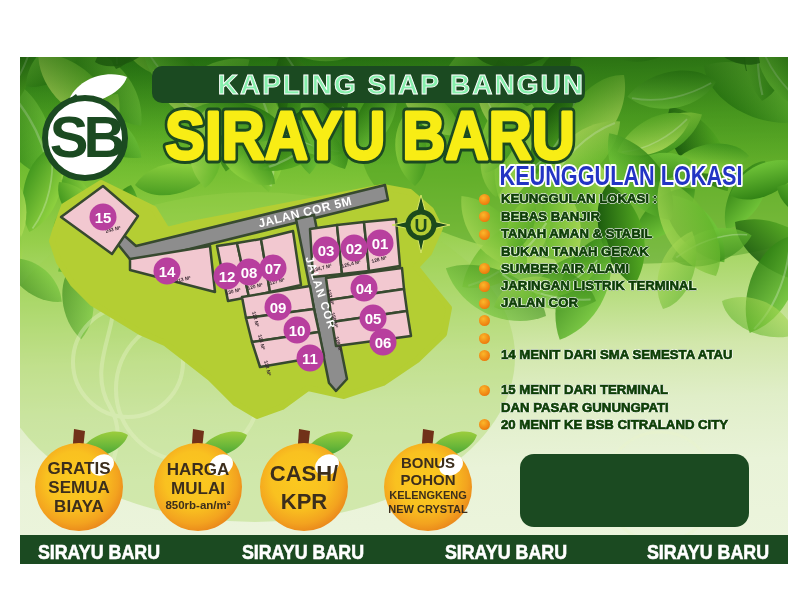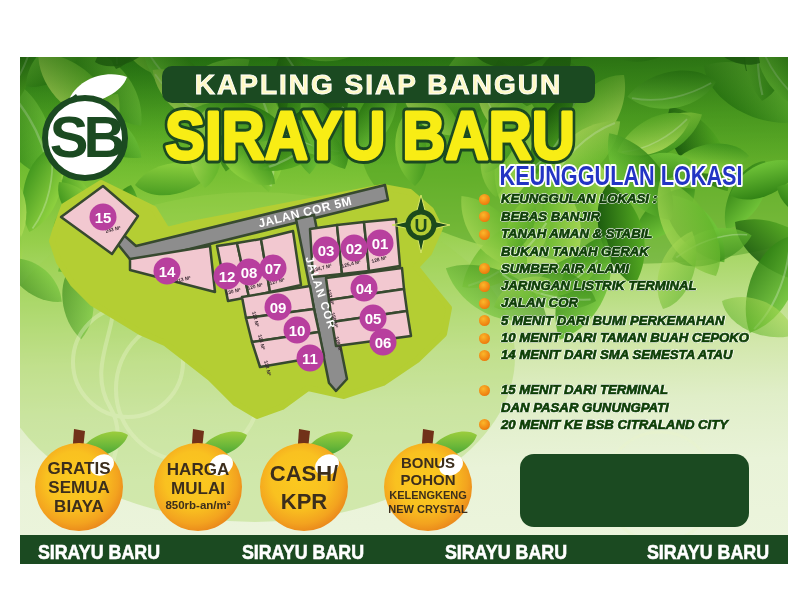--- a/index.html
+++ b/index.html
@@ -378,21 +378,21 @@
   <path d="M0 0 C14 -24 50 -32 74 -15 C58 8 18 17 0 0 Z" transform="translate(740 6) rotate(222) scale(0.83)" fill="#215f10" opacity="0.85"></path>
   <rect x="0" y="0" width="768" height="110" fill="url(#topdark)"></rect>
   <g fill="none" stroke="#e9f4ca" opacity="0.38">
     <circle cx="108" cy="305" r="55" stroke-width="4"></circle>
     <circle cx="168" cy="332" r="72" stroke-width="4"></circle>
     <circle cx="640" cy="430" r="55" stroke-width="3"></circle>
     <path d="M80 210 C120 250 60 300 90 350 C115 392 70 430 85 470" stroke-width="4"></path>
   </g>
 </svg>
 
-<div class="abs" style="left:142px;top:9px;width:433px;height:37px;background:#1b4a21;border-radius:10px;color:#fef9c3;font-weight:bold;font-size:28px;letter-spacing:2px;-webkit-text-stroke:0.9px #fff;text-align:center;line-height:37px;">KAPLING SIAP BANGUN</div>
+<div class="abs" style="left:132px;top:9px;width:433px;height:37px;background:#1b4a21;border-radius:10px;color:#86efac;font-weight:bold;font-size:28px;letter-spacing:2px;-webkit-text-stroke:0.9px #fff;text-align:right;line-height:37px;">KAPLING SIAP BANGUN</div>
 
 <svg class="abs" style="left:90px;top:41px" width="520" height="72" viewBox="0 0 520 72">
   <text x="260" y="61" text-anchor="middle" font-size="68" font-weight="bold" fill="#1b4a21" stroke="#1b4a21" stroke-width="9" stroke-linejoin="round" textLength="410" lengthAdjust="spacingAndGlyphs">SIRAYU BARU</text>
   <text x="260" y="61" text-anchor="middle" font-size="68" font-weight="bold" fill="#f8ed15" stroke="#f8ed15" stroke-width="3" stroke-linejoin="round" textLength="410" lengthAdjust="spacingAndGlyphs">SIRAYU BARU</text>
 </svg>
 
 <svg class="abs" style="left:10px;top:8px" width="130" height="130" viewBox="0 0 130 130">
 
   <path d="M38 37 C46 14 76 4 97 12 C91 30 60 43 38 37 Z" fill="#fff"></path>
 
@@ -496,21 +496,21 @@
     <path d="M29 0 L7 5 L0 0 L7 -5 Z" fill="#1c4a1c" stroke="#d9e96a" stroke-width="1"></path>
     <circle cx="0" cy="0" r="13" fill="#b4ce33" stroke="#1c4a1c" stroke-width="5"></circle>
     <text x="0" y="6.5" text-anchor="middle" font-size="18" font-weight="bold" fill="#1c4a1c">U</text>
   </g>
 </svg>
 
 <svg class="abs" style="left:456px;top:100px" width="290" height="36" viewBox="0 0 290 36">
   <text x="145" y="28" text-anchor="middle" font-size="27" font-weight="bold" fill="#2334c4" stroke="#ffffff" stroke-width="4" paint-order="stroke" stroke-linejoin="round" textLength="243" lengthAdjust="spacingAndGlyphs">KEUNGGULAN LOKASI</text>
 </svg>
 
-<div id="list" style="position:absolute;left:0;top:0;width:623px;height:507px;font-weight:bold;font-size:13.2px;color:#0e3f06;-webkit-text-stroke:0.7px #0e3f06;text-shadow:1.2px 0 0 rgba(255,255,255,0.85),-1.2px 0 0 rgba(255,255,255,0.85),0 1.2px 0 rgba(255,255,255,0.85),0 -1.2px 0 rgba(255,255,255,0.85);font-style:italic;">
+<div id="list" style="position:absolute;left:0;top:0;width:623px;height:507px;font-weight:bold;font-size:13.2px;color:#0e3f06;-webkit-text-stroke:0.7px #0e3f06;text-shadow:1.2px 0 0 rgba(255,255,255,0.85),-1.2px 0 0 rgba(255,255,255,0.85),0 1.2px 0 rgba(255,255,255,0.85),0 -1.2px 0 rgba(255,255,255,0.85);">
 
   <i class="bu" style="top:136.5px"></i>
       <span class="tx" style="top:134px">KEUNGGULAN LOKASI :</span>
 
   <i class="bu" style="top:154px"></i>
       <span class="tx" style="top:151.5px">BEBAS BANJIR</span>
 
   <i class="bu" style="top:171.5px"></i>
       <span class="tx" style="top:186.5px">BUKAN TANAH GERAK</span>
 
@@ -519,24 +519,22 @@
   <i class="bu" style="top:206px"></i>
       <span class="tx" style="top:203.5px">SUMBER AIR ALAMI</span>
 
   <i class="bu" style="top:223.5px"></i>
       <span class="tx" style="top:221px">JARINGAN LISTRIK TERMINAL</span>
 
   <i class="bu" style="top:240.5px"></i>
       <span class="tx" style="top:238px">JALAN COR</span>
 
   <i class="bu" style="top:258px"></i>
-      <span class="tx" style="top:255.5px">5 MENIT DARI BUMI PERKEMAHAN</span>
 
   <i class="bu" style="top:275.5px"></i>
-      <span class="tx" style="top:273px">10 MENIT DARI TAMAN BUAH CEPOKO</span>
 
   <i class="bu" style="top:292.5px"></i>
       <span class="tx" style="top:290px">14 MENIT DARI SMA SEMESTA ATAU</span>
 
 
   <i class="bu" style="top:327.5px"></i>
       <span class="tx" style="top:325px">15 MENIT DARI TERMINAL</span>
 
   <span class="tx" style="top:342.5px">DAN PASAR GUNUNGPATI</span>
 

